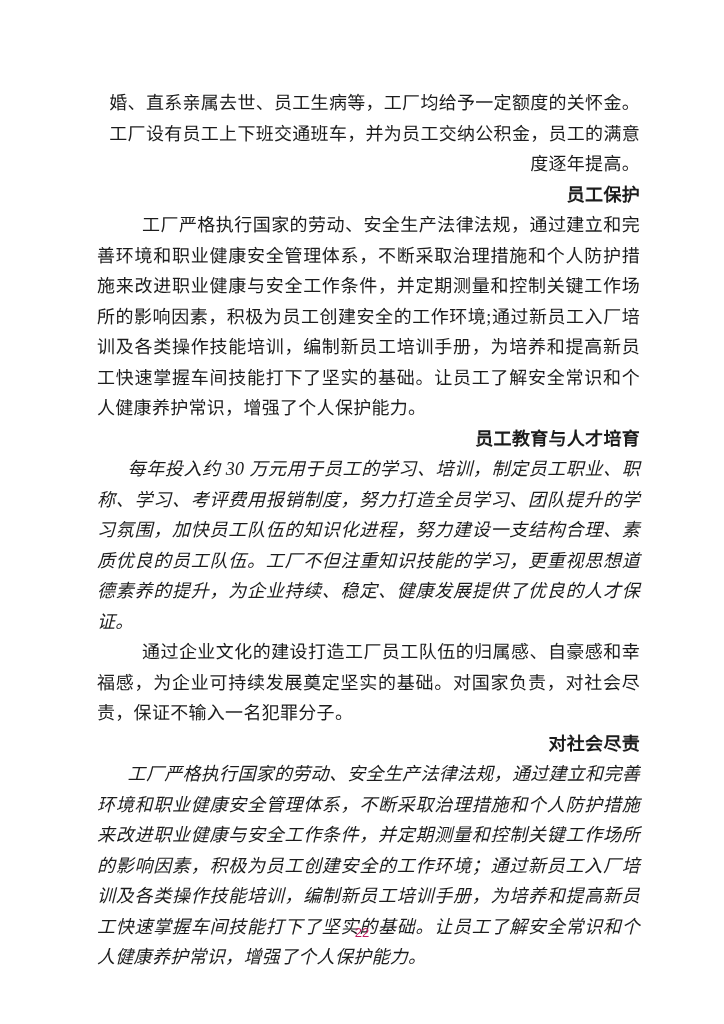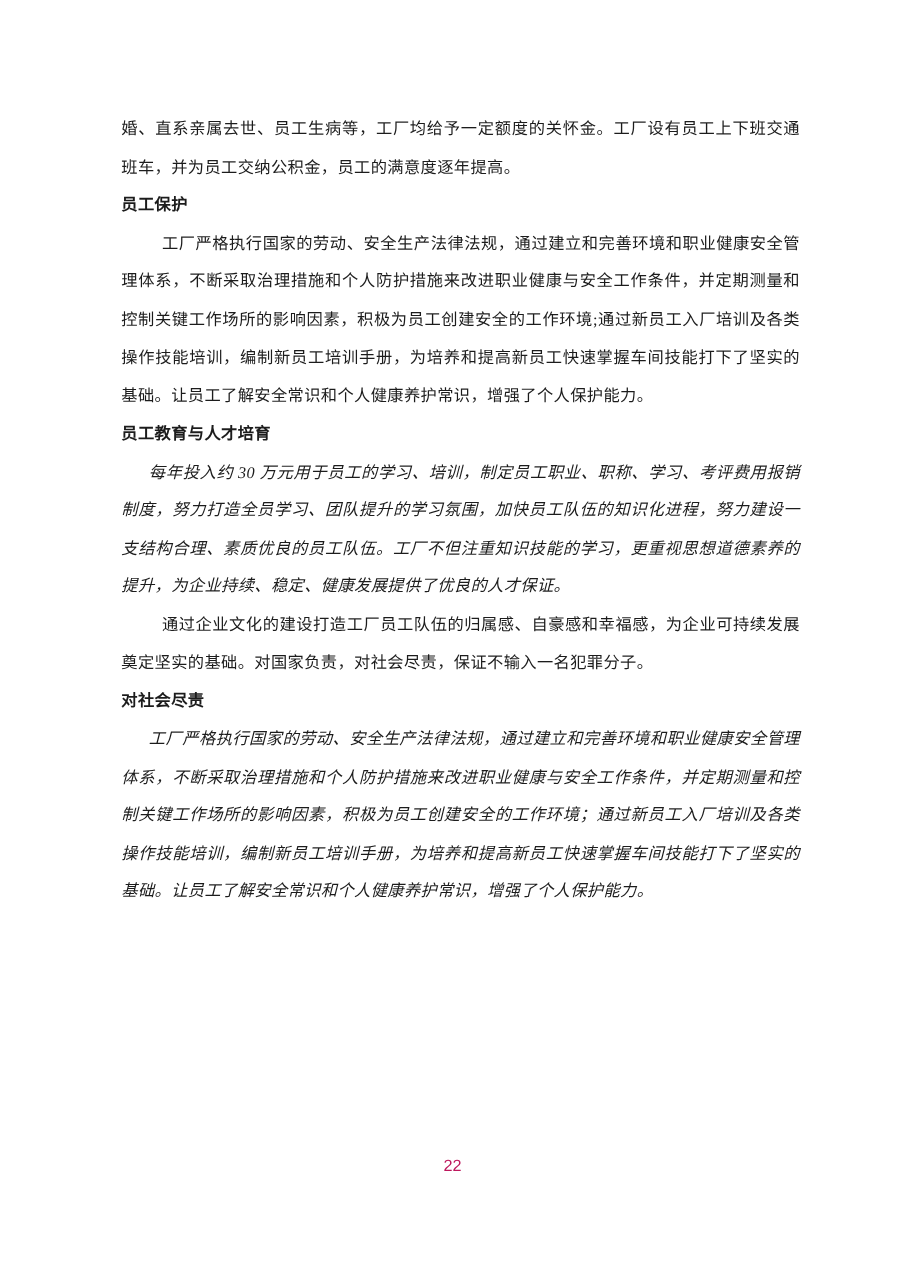--- a/index.html
+++ b/index.html
@@ -14,33 +14,33 @@
     background: #ffffff;
     overflow: hidden;
     font-family: "Liberation Serif", "DejaVu Serif", serif;
     color: #1c1c1c;
   }
   .doc-body {
     position: absolute;
     left: 97px;
     top: 88px;
     width: 543px;
-    font-size: 13px;
+    font-size: 18px;
     line-height: 30.5px;
     text-align: justify;
     text-justify: inter-character;
     letter-spacing: 0.3px;
   }
   .doc-body p {
     margin: 0;
     padding: 0;
   }
   p.body { font-weight: normal; }
   p.heading { font-weight: bold; text-align: left; }
-  p.indent-none   { text-indent: 0; }
+  p.indent-none   { text-indent: 0; text-align: right; }
   p.indent-normal { text-indent: 1.7em; font-style: italic; }
   p.indent-large  { text-indent: 2.5em; }
   .page-number {
     position: absolute;
     left: 0;
     top: 925px;
     width: 724px;
     text-align: center;
     font-family: "Liberation Sans", "DejaVu Sans", sans-serif;
     font-size: 13px;

